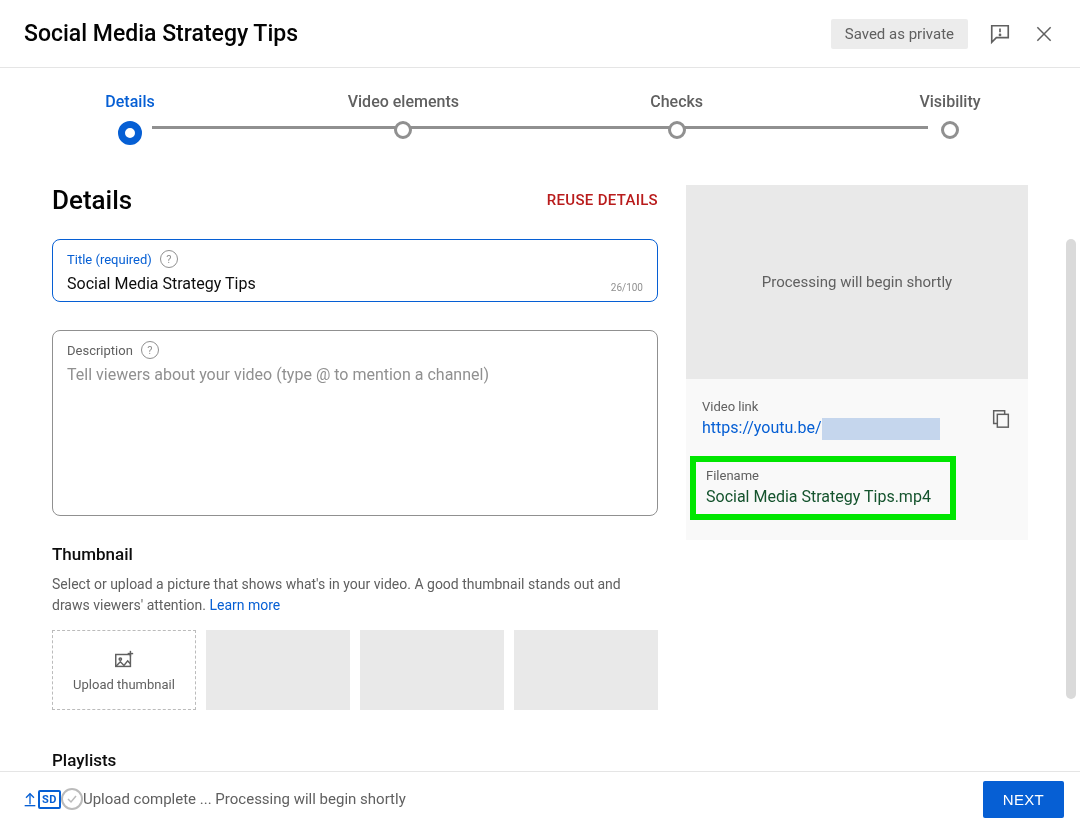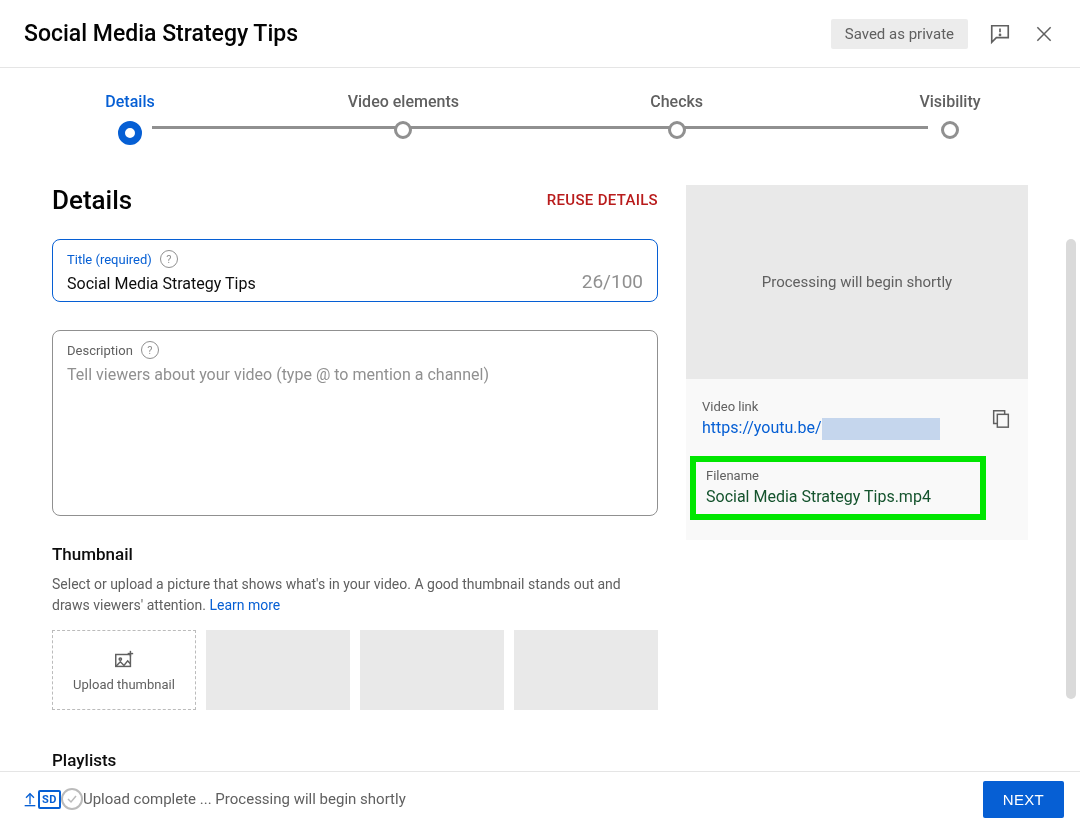--- a/index.html
+++ b/index.html
@@ -148,21 +148,21 @@
     font-size: 16px;
     color: #0d0d0d;
     font-family: inherit;
     resize: none;
     background: transparent;
   }
   .char-count {
     position: absolute;
     right: 14px;
     bottom: 8px;
-    font-size: 19px;
+    font-size: 10px;
     color: #909090;
     text-align: right;
   }
   .desc-box { height: 186px; }
   .desc-box .field-input { height: 140px; }
   .desc-box .field-input::placeholder, .placeholder-text {
     color: #909090;
     font-size: 16px;
   }
   .sub-section-title {
@@ -225,21 +225,21 @@
   .link-blurred {
     display: inline-block;
     height: 22px;
     background: #c5d6ed;
     vertical-align: middle;
   }
   .filename-highlight {
     border: 6px solid #00e600;
     padding: 6px 10px 8px 10px;
     margin: 0 -16px 0 -16px;
-    width: 296px;
+    width: 266px;
     margin-left: -12px;
   }
   .filename-value { font-size: 16px; color: #14532d; }
   .copy-icon { cursor: pointer; color: #606060; }
   .footer {
     position: absolute;
     bottom: 0; left: 0; right: 0;
     height: 55px;
     border-top: 1px solid #e5e5e5;
     display: flex;

